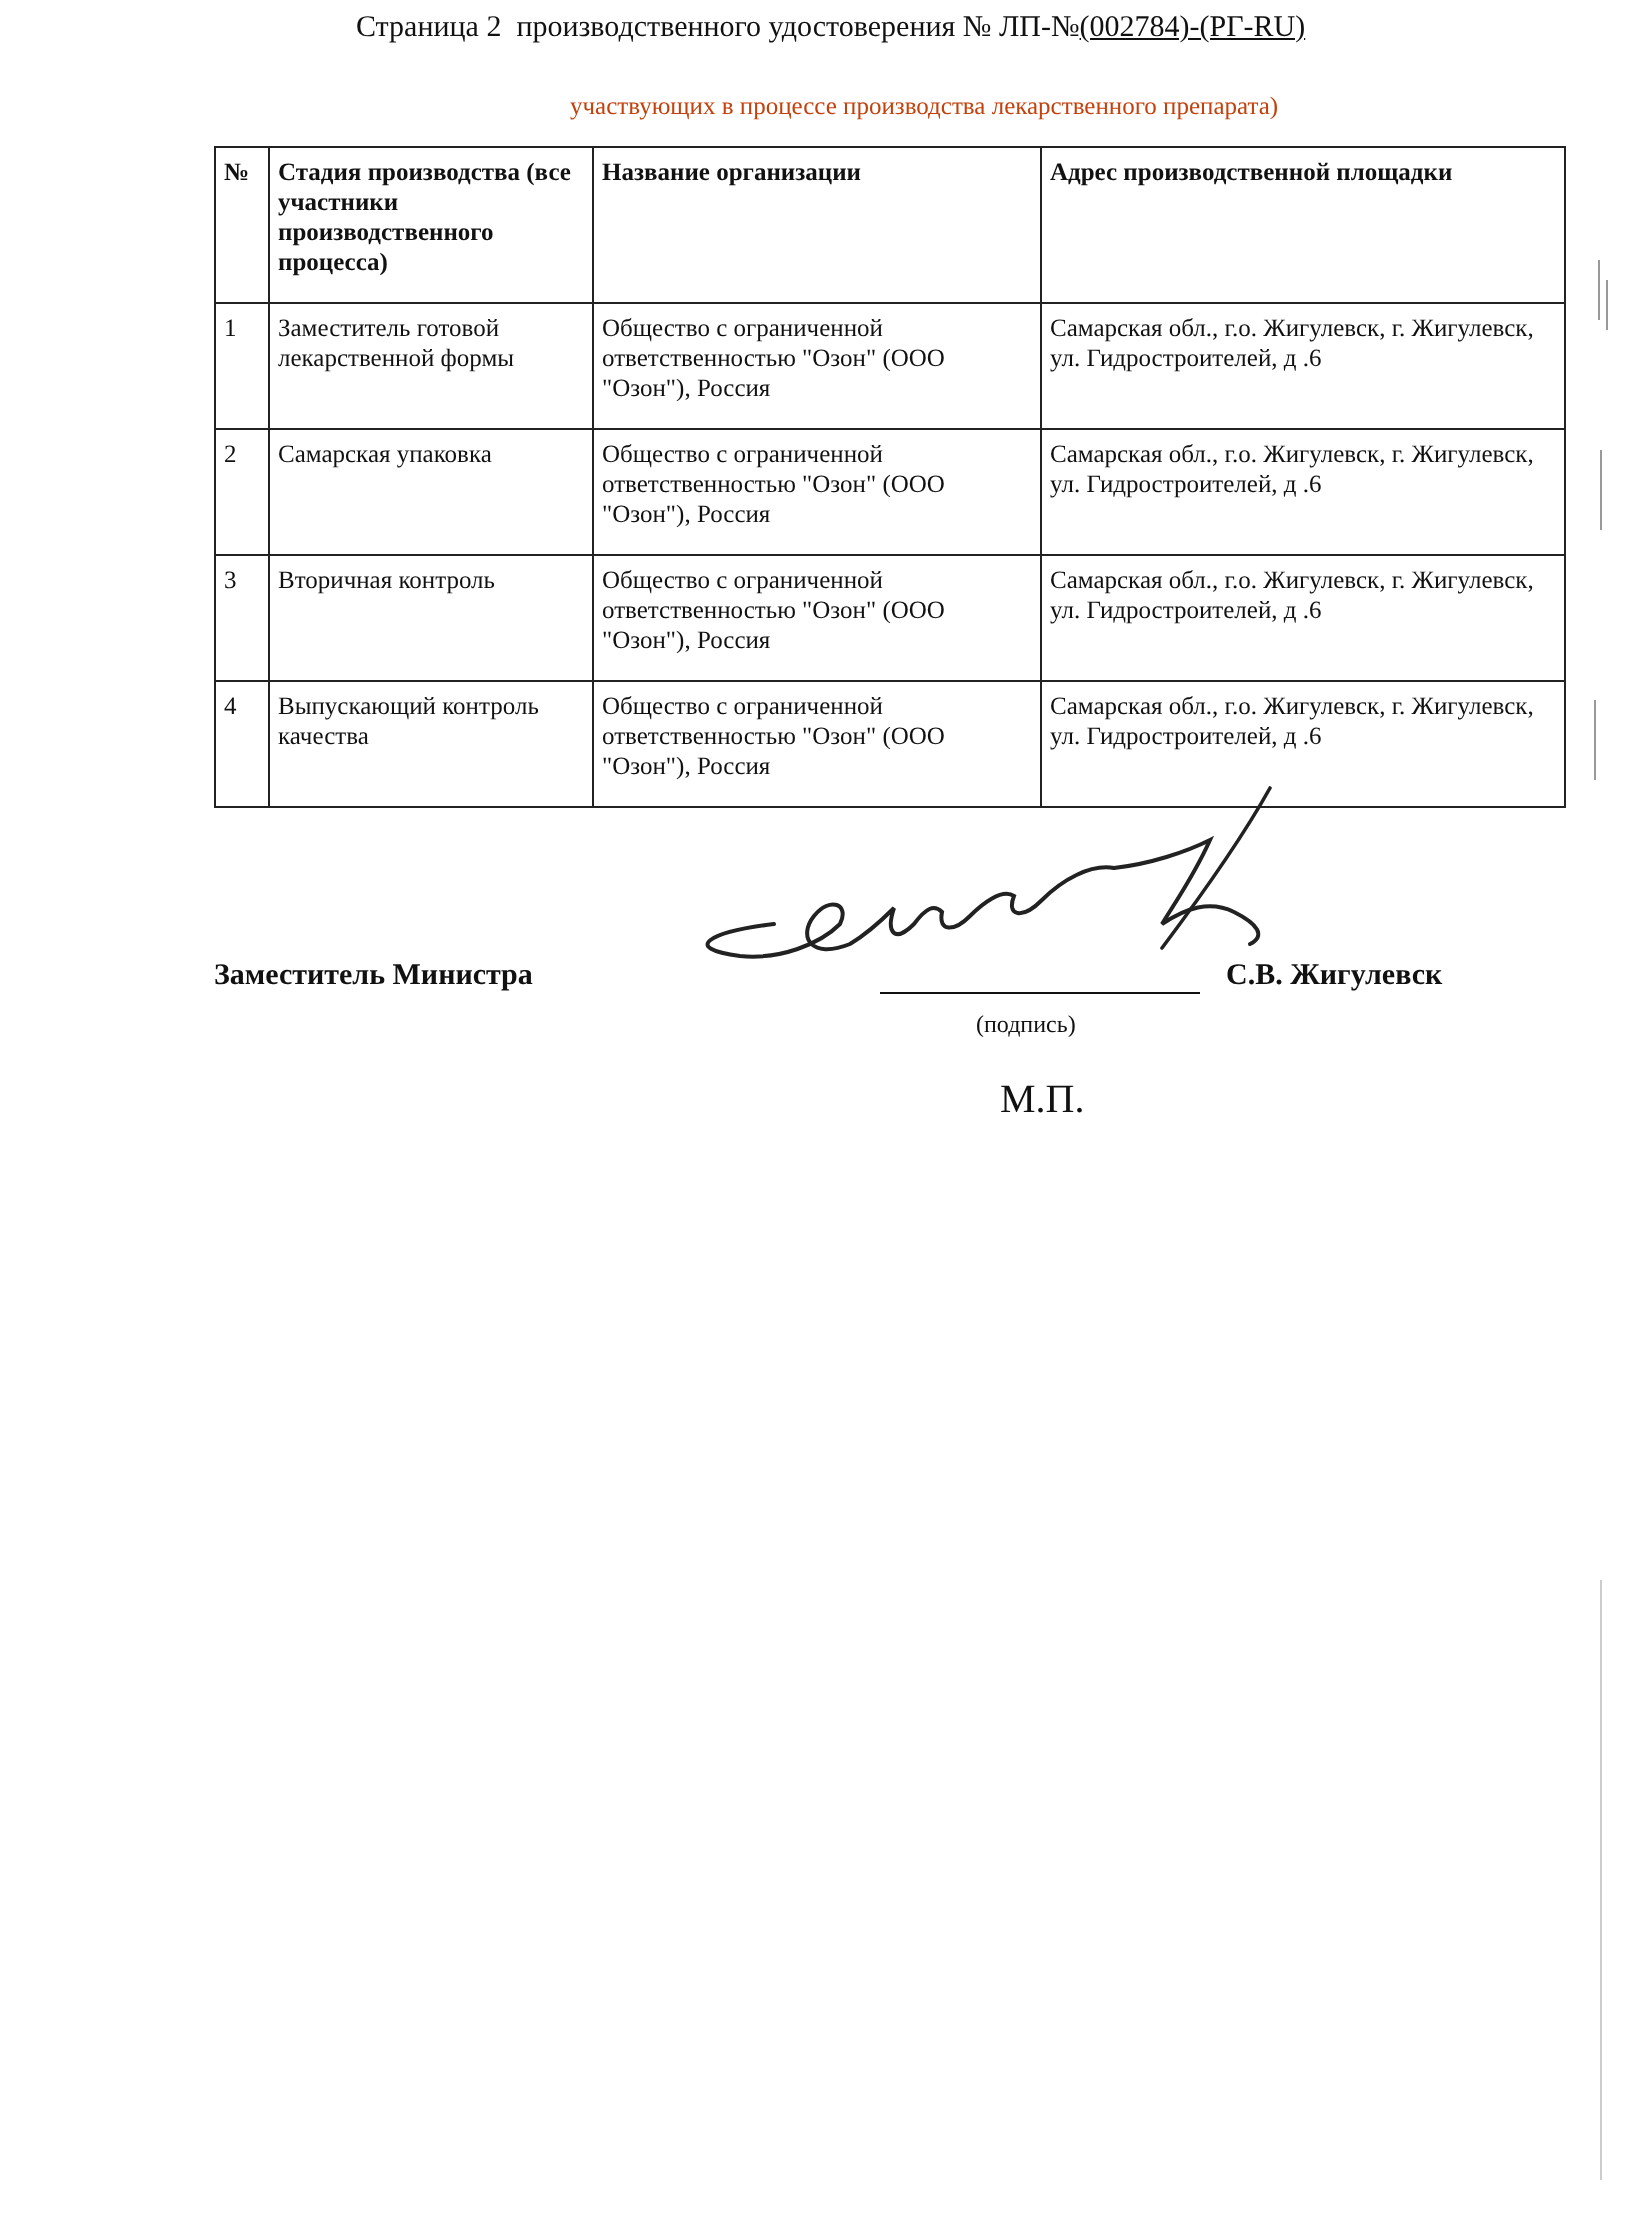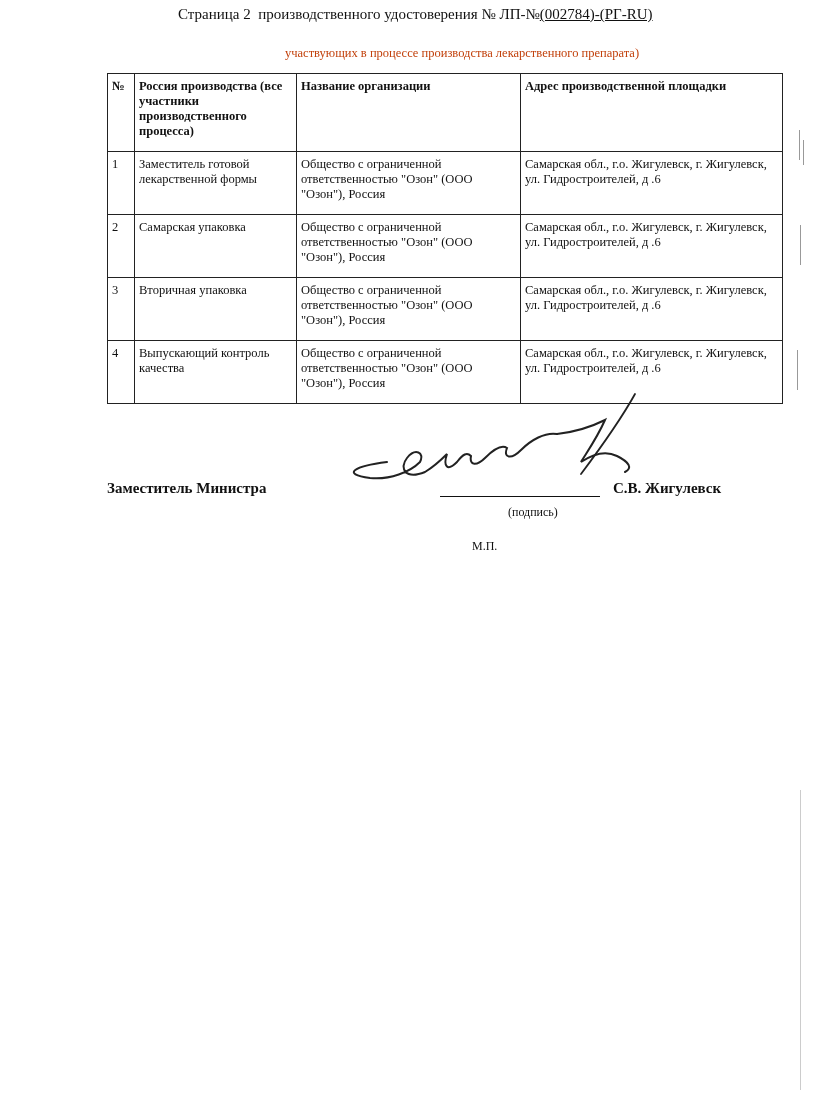--- a/index.html
+++ b/index.html
@@ -12,58 +12,58 @@
   table.sites { position: absolute; left: 107px; top: 73px; border-collapse: collapse;
                 font-size: 12.5px; line-height: 15px; }
   table.sites td, table.sites th { border: 1.5px solid #222; vertical-align: top;
                 padding: 5px 4px 4px 4px; text-align: left; }
   table.sites th { font-weight: bold; height: 68px; }
   table.sites td { height: 53px; }
   .c0 { width: 18px; } .c1 { width: 153px; } .c2 { width: 215px; } .c3 { width: 253px; }
   .title { left: 107px; top: 480px; font-weight: bold; font-size: 15px; text-align: right; }
   .sig-line { left: 440px; top: 496px; width: 160px; border-top: 1.5px solid #111; }
   .name { left: 613px; top: 480px; font-weight: bold; font-size: 15px; }
-  .sig-caption { left: 488px; top: 505px; font-size: 12px; margin-left: 20px; }
-  .stamp { left: 472px; top: 539px; font-size: 12px; }
+  .sig-caption { left: 488px; top: 505px; font-size: 12px; }
+  .stamp { left: 500px; top: 539px; font-size: 20px; }
   .signature { left: 335px; top: 392px; }
   .speck { position: absolute; background: #999; }
 </style>
 </head>
 <body>
 
 <div class="abs page-header">
   <span>Страница 2</span>&nbsp;
   <span>производственного удостоверения № ЛП-№</span><span class="u">(002784)-(РГ-RU)</span>
 </div>
 
 <div class="abs subheader">участвующих в процессе производства лекарственного препарата)</div>
 
 <table class="sites">
   <tbody>
       <tr>
     <th class="c0">№</th>
-    <th class="c1">Россия производства (все участники производственного процесса)</th>
+    <th class="c1">Стадия производства (все участники производственного процесса)</th>
     <th class="c2">Название организации</th>
     <th class="c3">Адрес производственной площадки</th>
   </tr>
   <tr>
     <td>1</td>
     <td>Заместитель готовой лекарственной формы</td>
     <td>Общество с ограниченной ответственностью "Озон" (ООО "Озон"), Россия</td>
     <td>Самарская обл., г.о. Жигулевск, г. Жигулевск, ул. Гидростроителей, д .6</td>
   </tr>
   <tr>
     <td>2</td>
     <td>Самарская упаковка</td>
     <td>Общество с ограниченной ответственностью "Озон" (ООО "Озон"), Россия</td>
     <td>Самарская обл., г.о. Жигулевск, г. Жигулевск, ул. Гидростроителей, д .6</td>
   </tr>
   <tr>
     <td>3</td>
-    <td>Вторичная упаковка</td>
+    <td>Вторичная контроль</td>
     <td>Общество с ограниченной ответственностью "Озон" (ООО "Озон"), Россия</td>
     <td>Самарская обл., г.о. Жигулевск, г. Жигулевск, ул. Гидростроителей, д .6</td>
   </tr>
   <tr>
     <td>4</td>
     <td>Выпускающий контроль качества</td>
     <td>Общество с ограниченной ответственностью "Озон" (ООО "Озон"), Россия</td>
     <td>Самарская обл., г.о. Жигулевск, г. Жигулевск, ул. Гидростроителей, д .6</td>
   </tr>
 </tbody>

